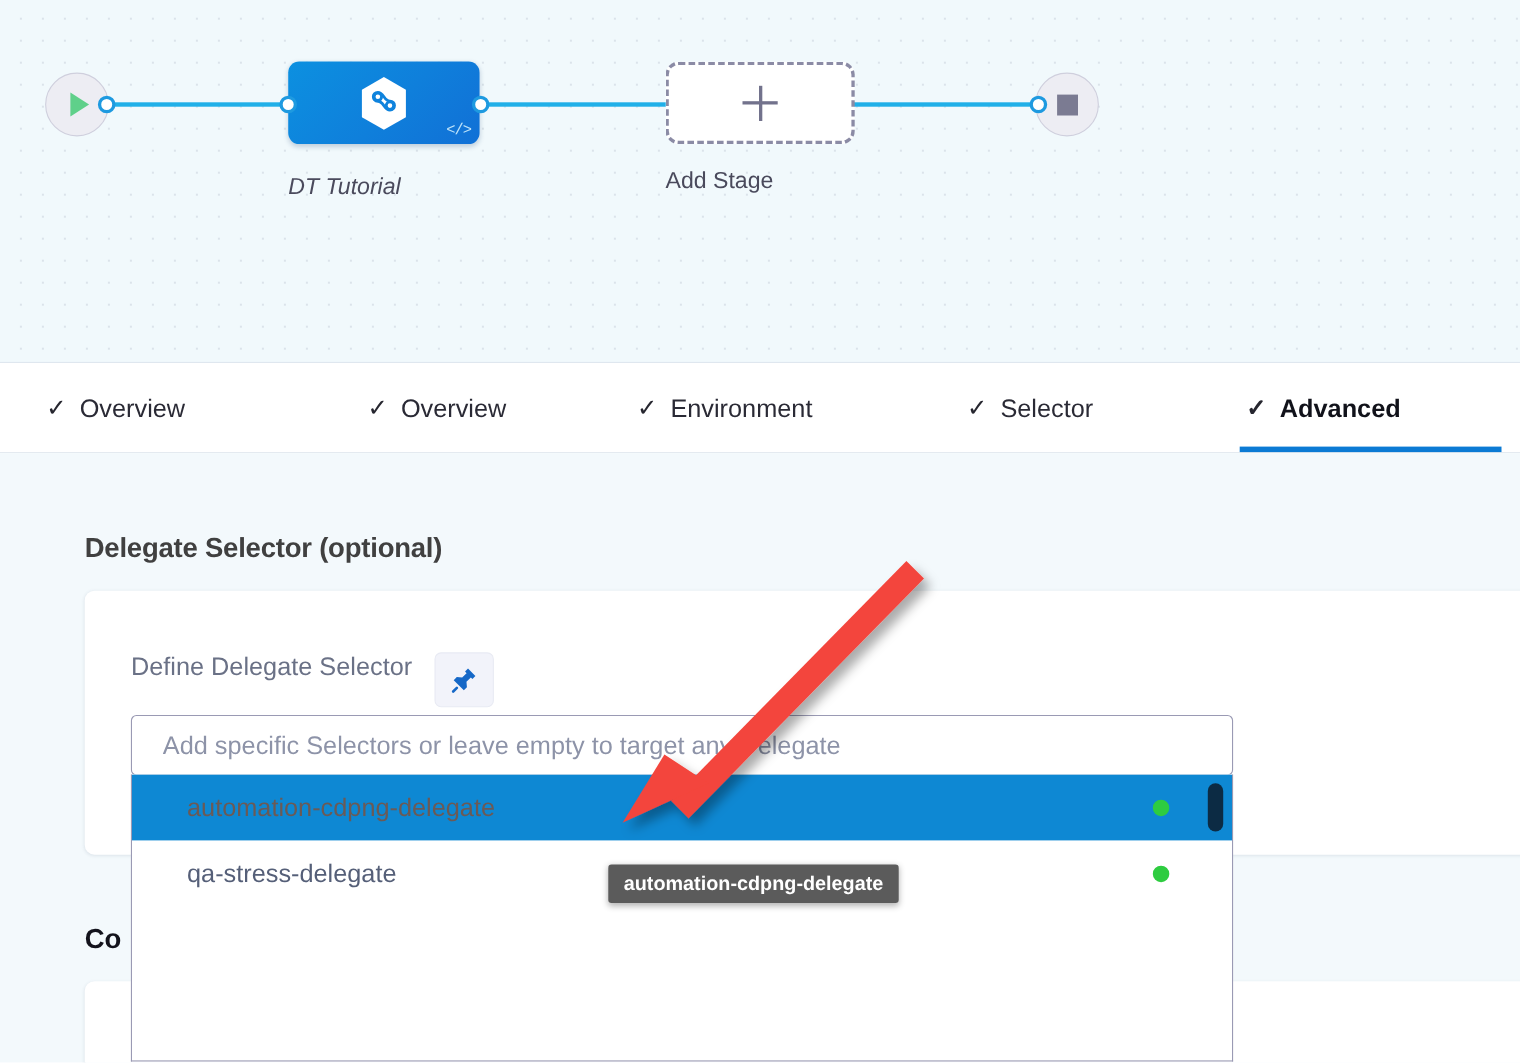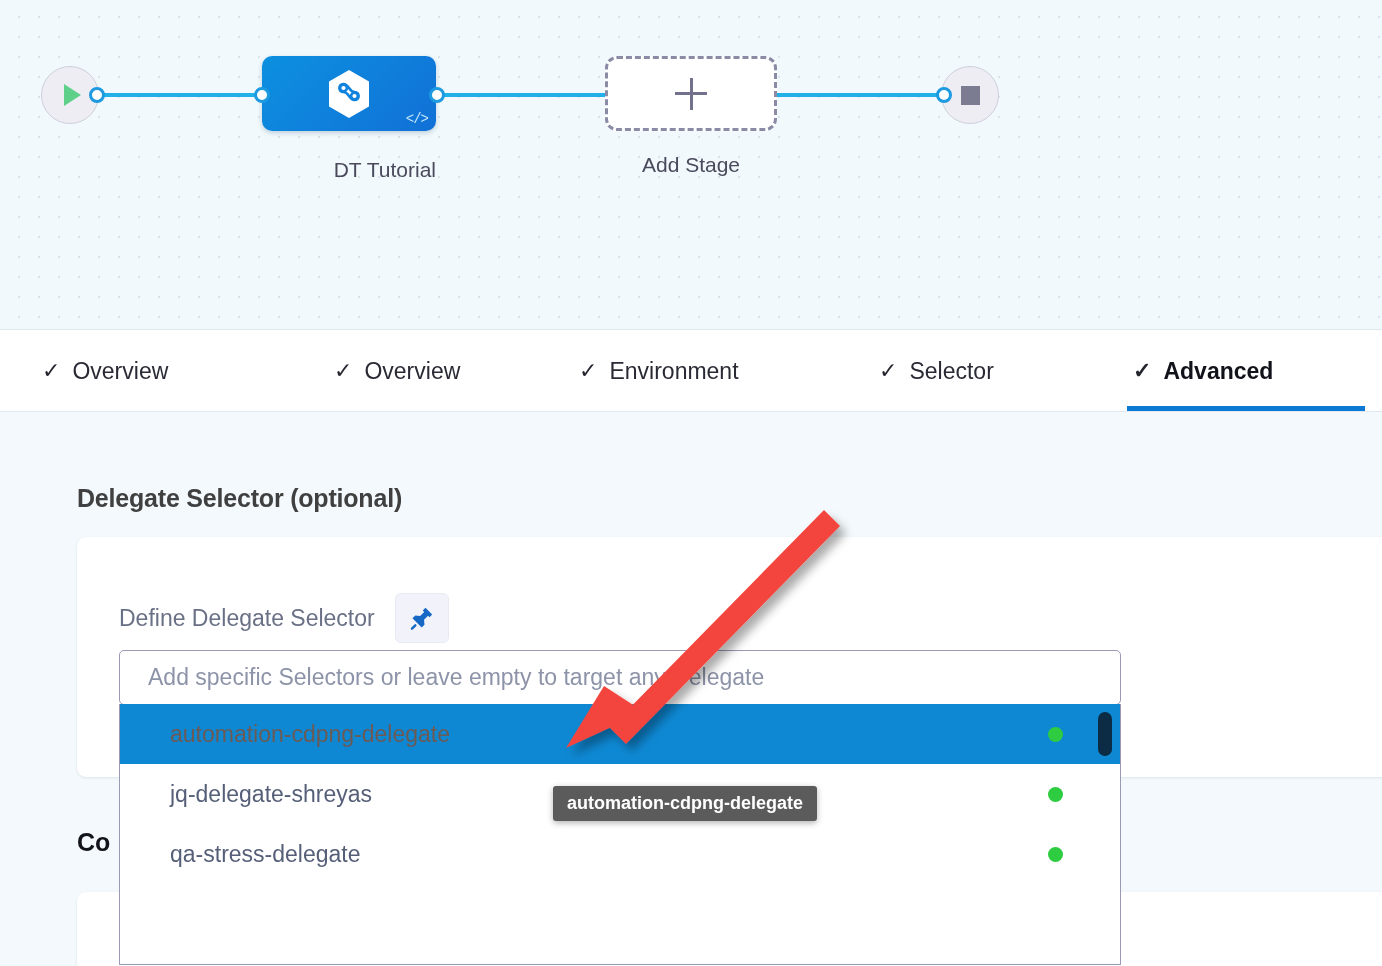--- a/index.html
+++ b/index.html
@@ -105,44 +105,45 @@
     right: 8px; bottom: 4px;
     color: #bfe4fa;
     font-size: 14px;
     font-family: "Liberation Mono", monospace;
     letter-spacing: -1px;
   }
   .stage-label {
     position: absolute;
     left: 262px; top: 158px;
     width: 174px;
-    text-align: right;
+    text-align: left;
     font-size: 21px;
     color: #4a4a5c;
+    font-style: italic;
   }
 
   
   .add-stage {
     position: absolute;
     left: 605px; top: 56px;
     width: 172px; height: 75px;
     border: 3px dashed #8b8ba5;
     border-radius: 12px;
     background: #ffffff;
     display: flex; align-items: center; justify-content: center;
     z-index: 3;
   }
   .plus-v, .plus-h { position: absolute; background: #72728c; }
   .plus-v { width: 3px; height: 32px; }
   .plus-h { width: 32px; height: 3px; }
   .add-stage-label {
     position: absolute;
     left: 605px; top: 153px;
     width: 172px;
-    text-align: center;
+    text-align: left;
     font-size: 21px;
     color: #4a4a5c;
   }
 
   
   .tabbar {
     position: absolute;
     left: 0; top: 331px;
     width: 1382px; height: 81px;
     background: #ffffff;
@@ -192,38 +193,38 @@
     position: absolute;
     left: 77px; top: 125px;
     width: 1340px; height: 240px;
     background: #ffffff;
     border-radius: 9px;
     box-shadow: 0 1px 3px rgba(40,60,90,.10);
   }
   .panel-row {
     position: absolute;
     left: 42px; top: 56px;
-    display: flex; align-items: center; gap: 20px;
+    display: flex; gap: 20px;
   }
   .define-label {
     font-size: 23px;
     color: #6a7186;
   }
   .pin-btn {
     width: 54px; height: 50px;
     background: #f2f3fa;
     border: 1px solid #e8eaf3;
     border-radius: 6px;
     display: flex; align-items: center; justify-content: center;
     cursor: pointer;
   }
 
   .section-title-2 {
     position: absolute;
-    left: 77px; top: 416px;
+    left: 77px; top: 428px;
     font-size: 25px;
     font-weight: bold;
     color: #13131c;
   }
   .panel-2 {
     position: absolute;
     left: 77px; top: 480px;
     width: 1340px; height: 120px;
     background: #ffffff;
     border-radius: 9px;
@@ -401,24 +402,20 @@
 
     <div class="panel-2"></div>
   </div>
 
   <div class="dd-wrap">
     <input class="dd-input" type="text" placeholder="Add specific Selectors or leave empty to target any Delegate" style="">
 
     <div class="dd-list">
       <div class="dd-item selected">
         <span>automation-cdpng-delegate</span>
-        <span class="dot"></span>
-      </div>
-      <div class="dd-item">
-        <span>jq-delegate-shreyas</span>
         <span class="dot"></span>
       </div>
       <div class="dd-item">
         <span>qa-stress-delegate</span>
         <span class="dot"></span>
       </div>
       <div class="dd-scroll-track">
         <div class="dd-scroll-thumb"></div>
       </div>
     </div>

